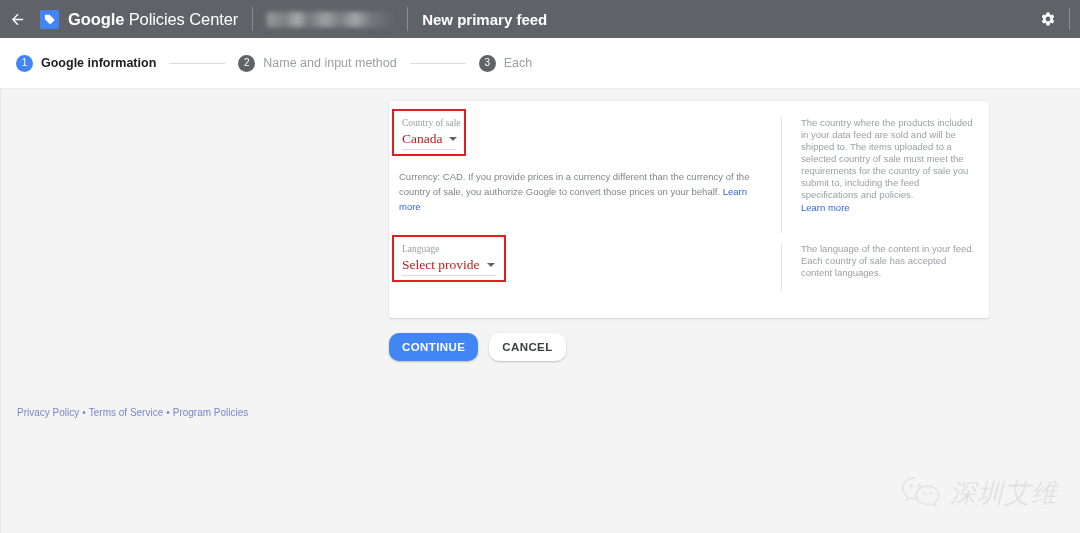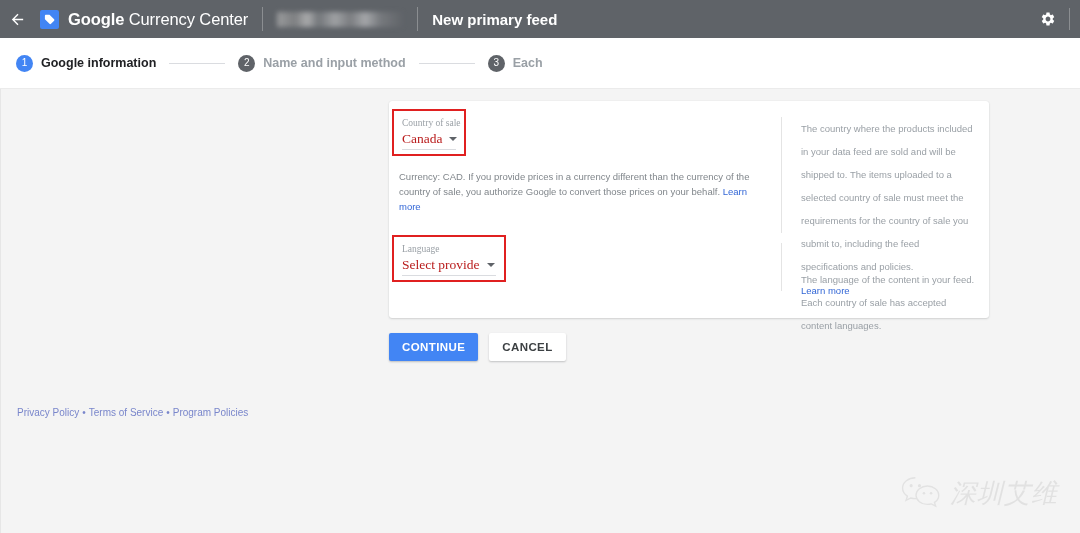--- a/index.html
+++ b/index.html
@@ -96,21 +96,21 @@
     flex: 0 0 auto;
   }
   .step-circle.active   { background: #4285f4; }
   .step-circle.inactive { background: #5f6368; }
   .step-label {
     margin-left: 8px;
     font-size: 12.5px;
     white-space: nowrap;
   }
   .step-label.active   { color: #202124; font-weight: bold; }
-  .step-label.inactive { color: #9aa0a6; font-weight: bold; }
+  .step-label.inactive { color: #9aa0a6; }
   .step-connector {
     width: 56px; height: 1px;
     background: #dadce0;
     margin: 0 13px;
   }
 
   
   .content {
     position: absolute; left: 0; top: 89px;
     width: 1080px; height: 444px;
@@ -183,39 +183,39 @@
   .help-divider {
     position: absolute;
     left: 0; width: 1px;
     background: #e4e4e4;
   }
   .help-divider.one { top: 16px;  height: 116px; }
   .help-divider.two { top: 142px; height: 48px; }
 
   .help-block {
     position: absolute; left: 20px; width: 175px;
-    font-size: 9.5px; line-height: 23px; color: #9aa0a6;
+    font-size: 9.5px; line-height: 12px; color: #9aa0a6;
   }
   .help-block.one { top: 16px; }
-  .help-block.two { top: 142px; margin-top: 25px; }
+  .help-block.two { top: 142px; }
   .help-block .link { display: block; margin-top: 1px; }
 
   
   .actions {
     position: absolute;
     left: 388px; top: 244px;
     display: flex; align-items: center;
   }
   .btn {
     font-family: "Liberation Sans", sans-serif;
     font-size: 11.5px;
     font-weight: bold;
     letter-spacing: .4px;
     border: none;
-    border-radius: 2px;
+    border-radius: 10px;
     padding: 8px 13px;
     cursor: pointer;
   }
   .btn-primary {
     background: #4285f4; color: #ffffff;
     box-shadow: 0 1px 2px rgba(60,64,67,.3);
   }
   .btn-secondary {
     background: #ffffff; color: #3c4043;
     margin-left: 11px;
@@ -262,21 +262,21 @@
     </svg>
   </div>
 
   <div class="gmc-logo-icon">
     <svg width="13" height="13" viewBox="0 0 24 24" aria-hidden="true">
       <path fill="#ffffff" d="M20.5 11.5l-8-8c-.36-.36-.86-.5-1.34-.5H5.5C4.4 3 3.5 3.9 3.5 5v5.66c0 .48.14.98.5 1.34l8 8c.78.78 2.05.78 2.83 0l5.67-5.67c.78-.78.78-2.05 0-2.83z"></path>
     </svg>
   </div>
 
   <div class="gmc-brand">
-    <span class="g-bold">Google</span><span class="g-light"> Currency Center</span>
+    <span class="g-bold">Google</span><span class="g-light"> Policies Center</span>
   </div>
 
   <div class="bar-divider"></div>
 
   <div class="account-redacted"></div>
 
   <div class="bar-divider"></div>
 
   <div class="page-title">New primary feed</div>
 

